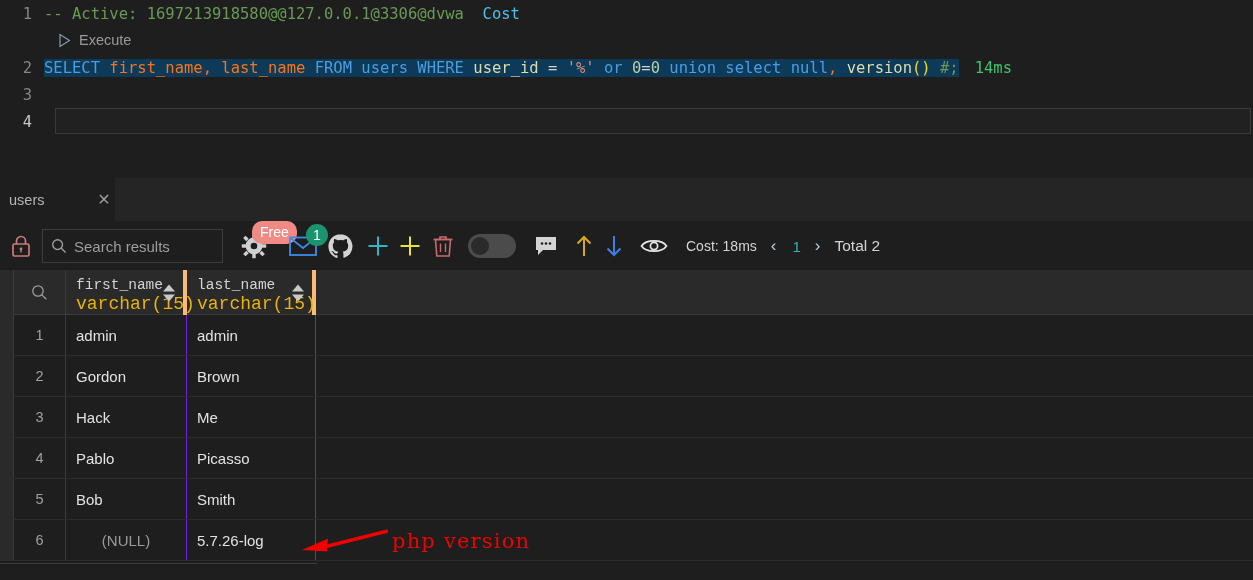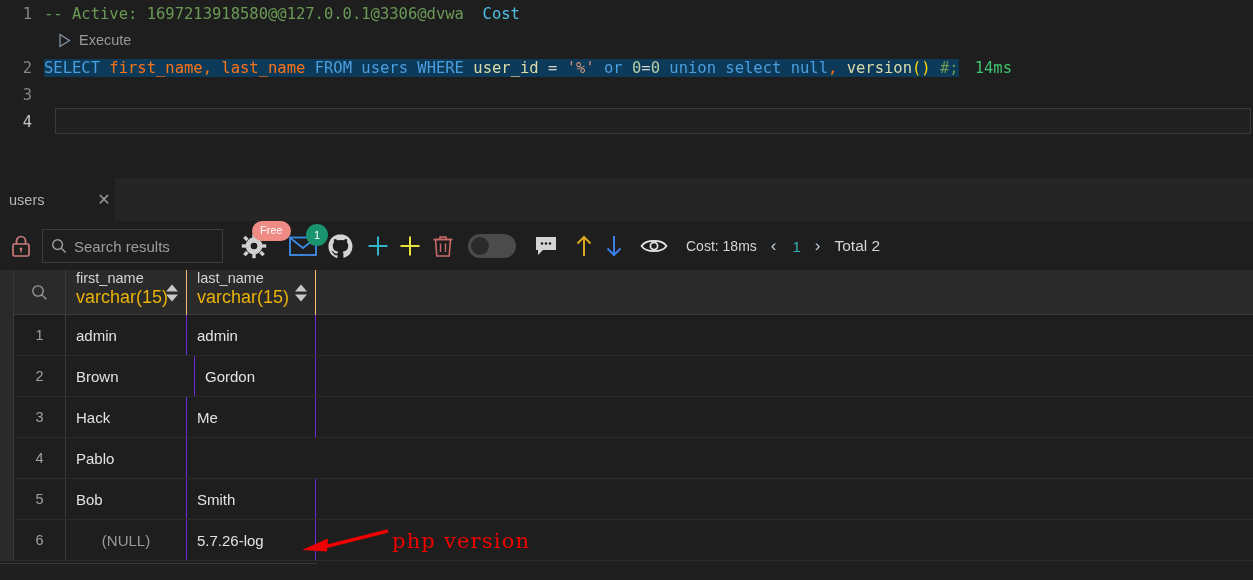--- a/index.html
+++ b/index.html
@@ -155,21 +155,21 @@
     align-items: center;
     padding: 0 8px;
   }
   #searchbox .sicon { margin-right: 7px; display:flex; }
   #searchbox .stext { color: #9d9d9d; font-size: 15px; }
 
   .ticon { margin-left: 13px; display: flex; align-items: center; }
 
   .badge {
     position: absolute;
-    font-size: 11px;
+    font-size: 14px;
     color: #ffffff;
     font-family: "Liberation Sans", sans-serif;
     line-height: 1;
     display: flex;
     align-items: center;
     justify-content: center;
   }
   #badge-free {
     left: 11px; top: -12px;
     background: #ef8a84;
@@ -236,24 +236,25 @@
     border-right: 1px solid #3a3a3a;
   }
   .th-rownum {
     width: 52px; height: 45px;
     display: flex; align-items: center; justify-content: center;
     border-right: 1px solid #3a3a3a;
   }
   .th-col {
     height: 45px;
     display: flex;
-    align-items: flex-start;
+    align-items: flex-end;
     padding-left: 10px;
-    border-right: 1px solid #fdba74;
+    border-right: 4px solid #fdba74;
     position: relative;
+    font-family: Liberation Mono, monospace;
   }
   .th-col.c1 { width: 121px; }
   .th-col.c2 { width: 129px; }
   .th-names { display: flex; flex-direction: column; line-height: 1.18; }
   .th-name { color: #d4d4d4; font-size: 14.5px; }
   .th-type { color: #eab308; font-size: 18px; }
   .sorter {
     position: absolute;
     right: 8px; top: 50%;
     transform: translateY(-50%);
@@ -521,35 +522,36 @@
     <div class="trow" style="top:45px;">
       <div class="td-check"></div>
       <div class="td-rownum">1</div>
       <div class="td c1">admin</div>
       <div class="td c2">admin</div>
     </div>
 
     <div class="trow" style="top:86px;">
       <div class="td-check"></div>
       <div class="td-rownum">2</div>
+      <div class="td c1">Gordon</div>
       <div class="td c2">Brown</div>
-      <div class="td c1">Gordon</div>
     </div>
 
     <div class="trow" style="top:127px;">
       <div class="td-check"></div>
       <div class="td-rownum">3</div>
       <div class="td c1">Hack</div>
       <div class="td c2">Me</div>
     </div>
 
     <div class="trow" style="top:168px;">
       <div class="td-check"></div>
       <div class="td-rownum">4</div>
       <div class="td c1">Pablo</div>
+      <div class="td c2">Picasso</div>
     </div>
 
     <div class="trow" style="top:209px;">
       <div class="td-check"></div>
       <div class="td-rownum">5</div>
       <div class="td c1">Bob</div>
       <div class="td c2">Smith</div>
     </div>
 
     <div class="trow" style="top:250px;">

